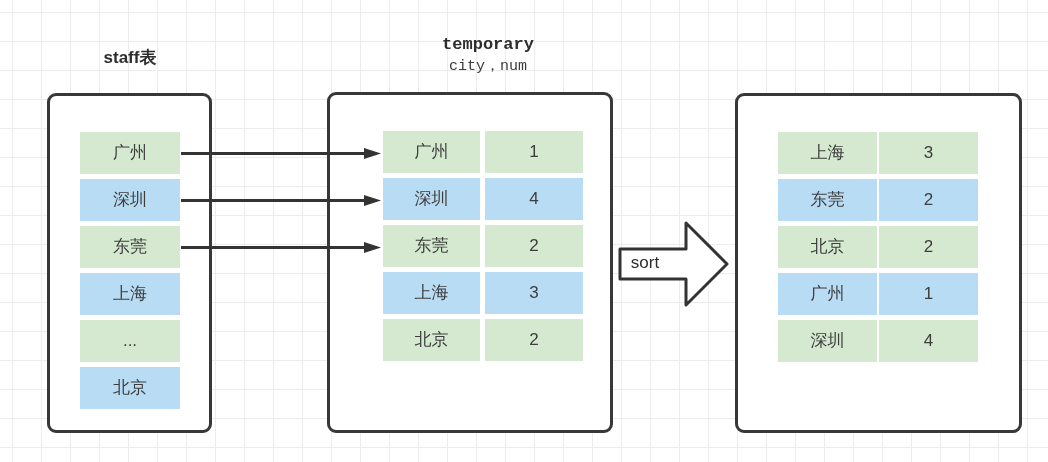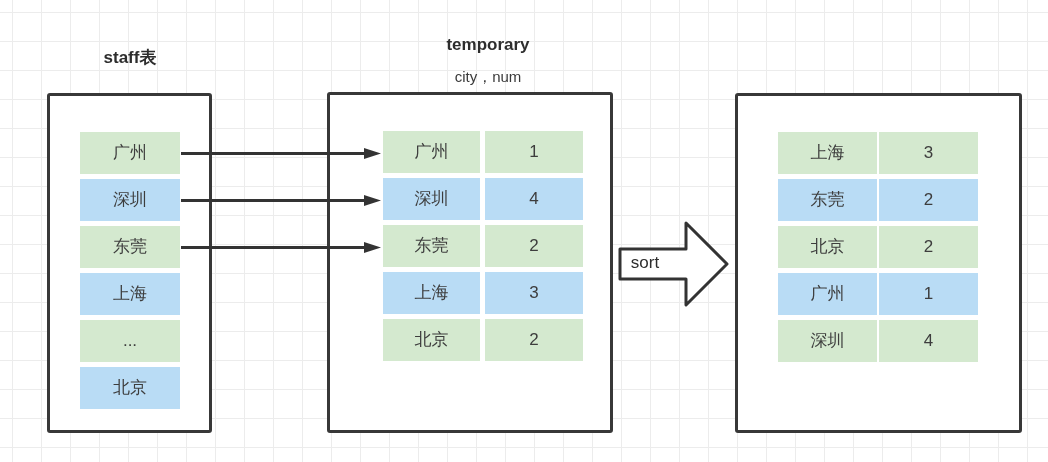--- a/index.html
+++ b/index.html
@@ -16,43 +16,43 @@
     background-image:
       linear-gradient(to right, #ececec 1px, transparent 1px),
       linear-gradient(to bottom, #ececec 1px, transparent 1px);
     background-size: 29px 29px;
     background-position: 12px 12px;
   }
   .panel {
     position: absolute;
     background: #ffffff;
     border: 3px solid #383838;
-    border-radius: 3px;
+    border-radius: 9px;
     box-sizing: border-box;
   }
   .panel-staff      { left: 47px;  top: 93px; width: 165px; height: 340px; }
   .panel-temporary  { left: 327px; top: 92px; width: 286px; height: 341px; }
   .panel-sortbuffer { left: 735px; top: 93px; width: 287px; height: 340px; }
 
   .diagram-title {
     position: absolute;
     font-size: 17px;
     font-weight: bold;
     color: #2d2d2d;
     text-align: center;
     white-space: nowrap;
   }
   .title-staff      { left: 30px;  top: 46px; width: 200px; }
-  .title-temporary  { left: 388px; top: 35px; width: 200px; }
+  .title-temporary  { left: 388px; top: 35px; width: 200px; font-family: Liberation Mono, monospace; }
   .title-sortbuffer { left: 778px; top: 46px; width: 200px; }
   .subtitle {
     font-size: 15px;
     font-weight: normal;
     color: #3a3a3a;
-    margin-top: 13px;
+    margin-top: 2px;
   }
 
   .cell {
     position: absolute;
     height: 42px;
     line-height: 42px;
     text-align: center;
     font-size: 17px;
     color: #3d3d3d;
   }

